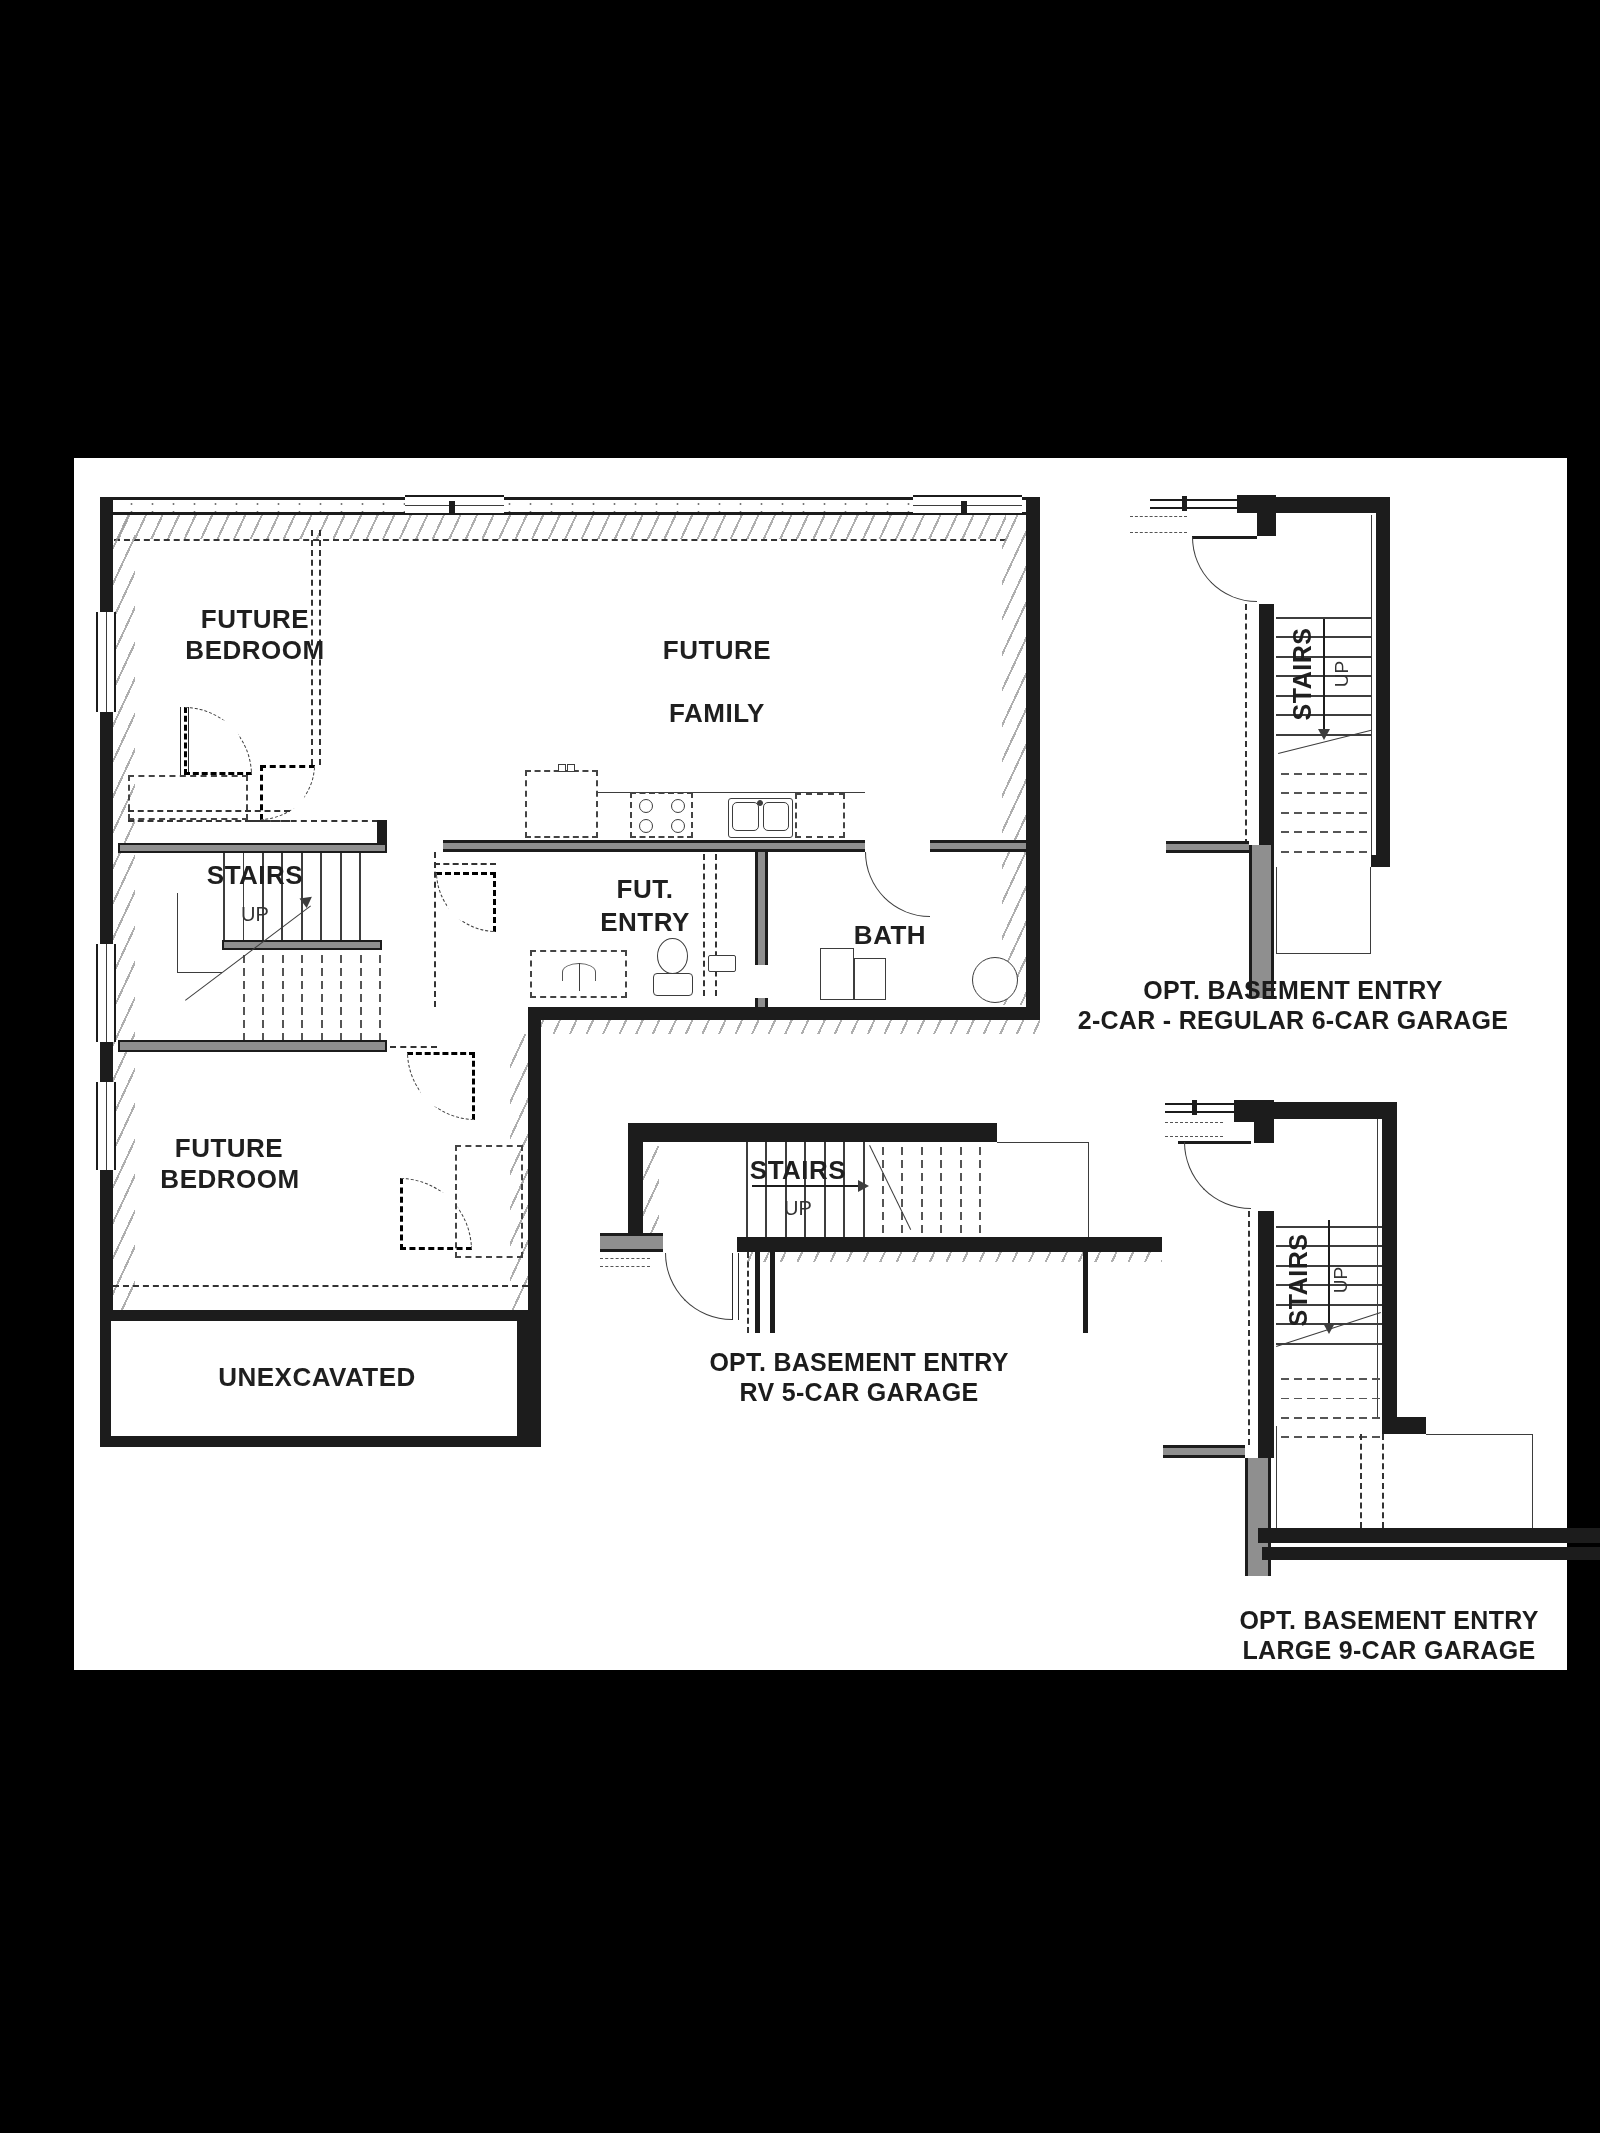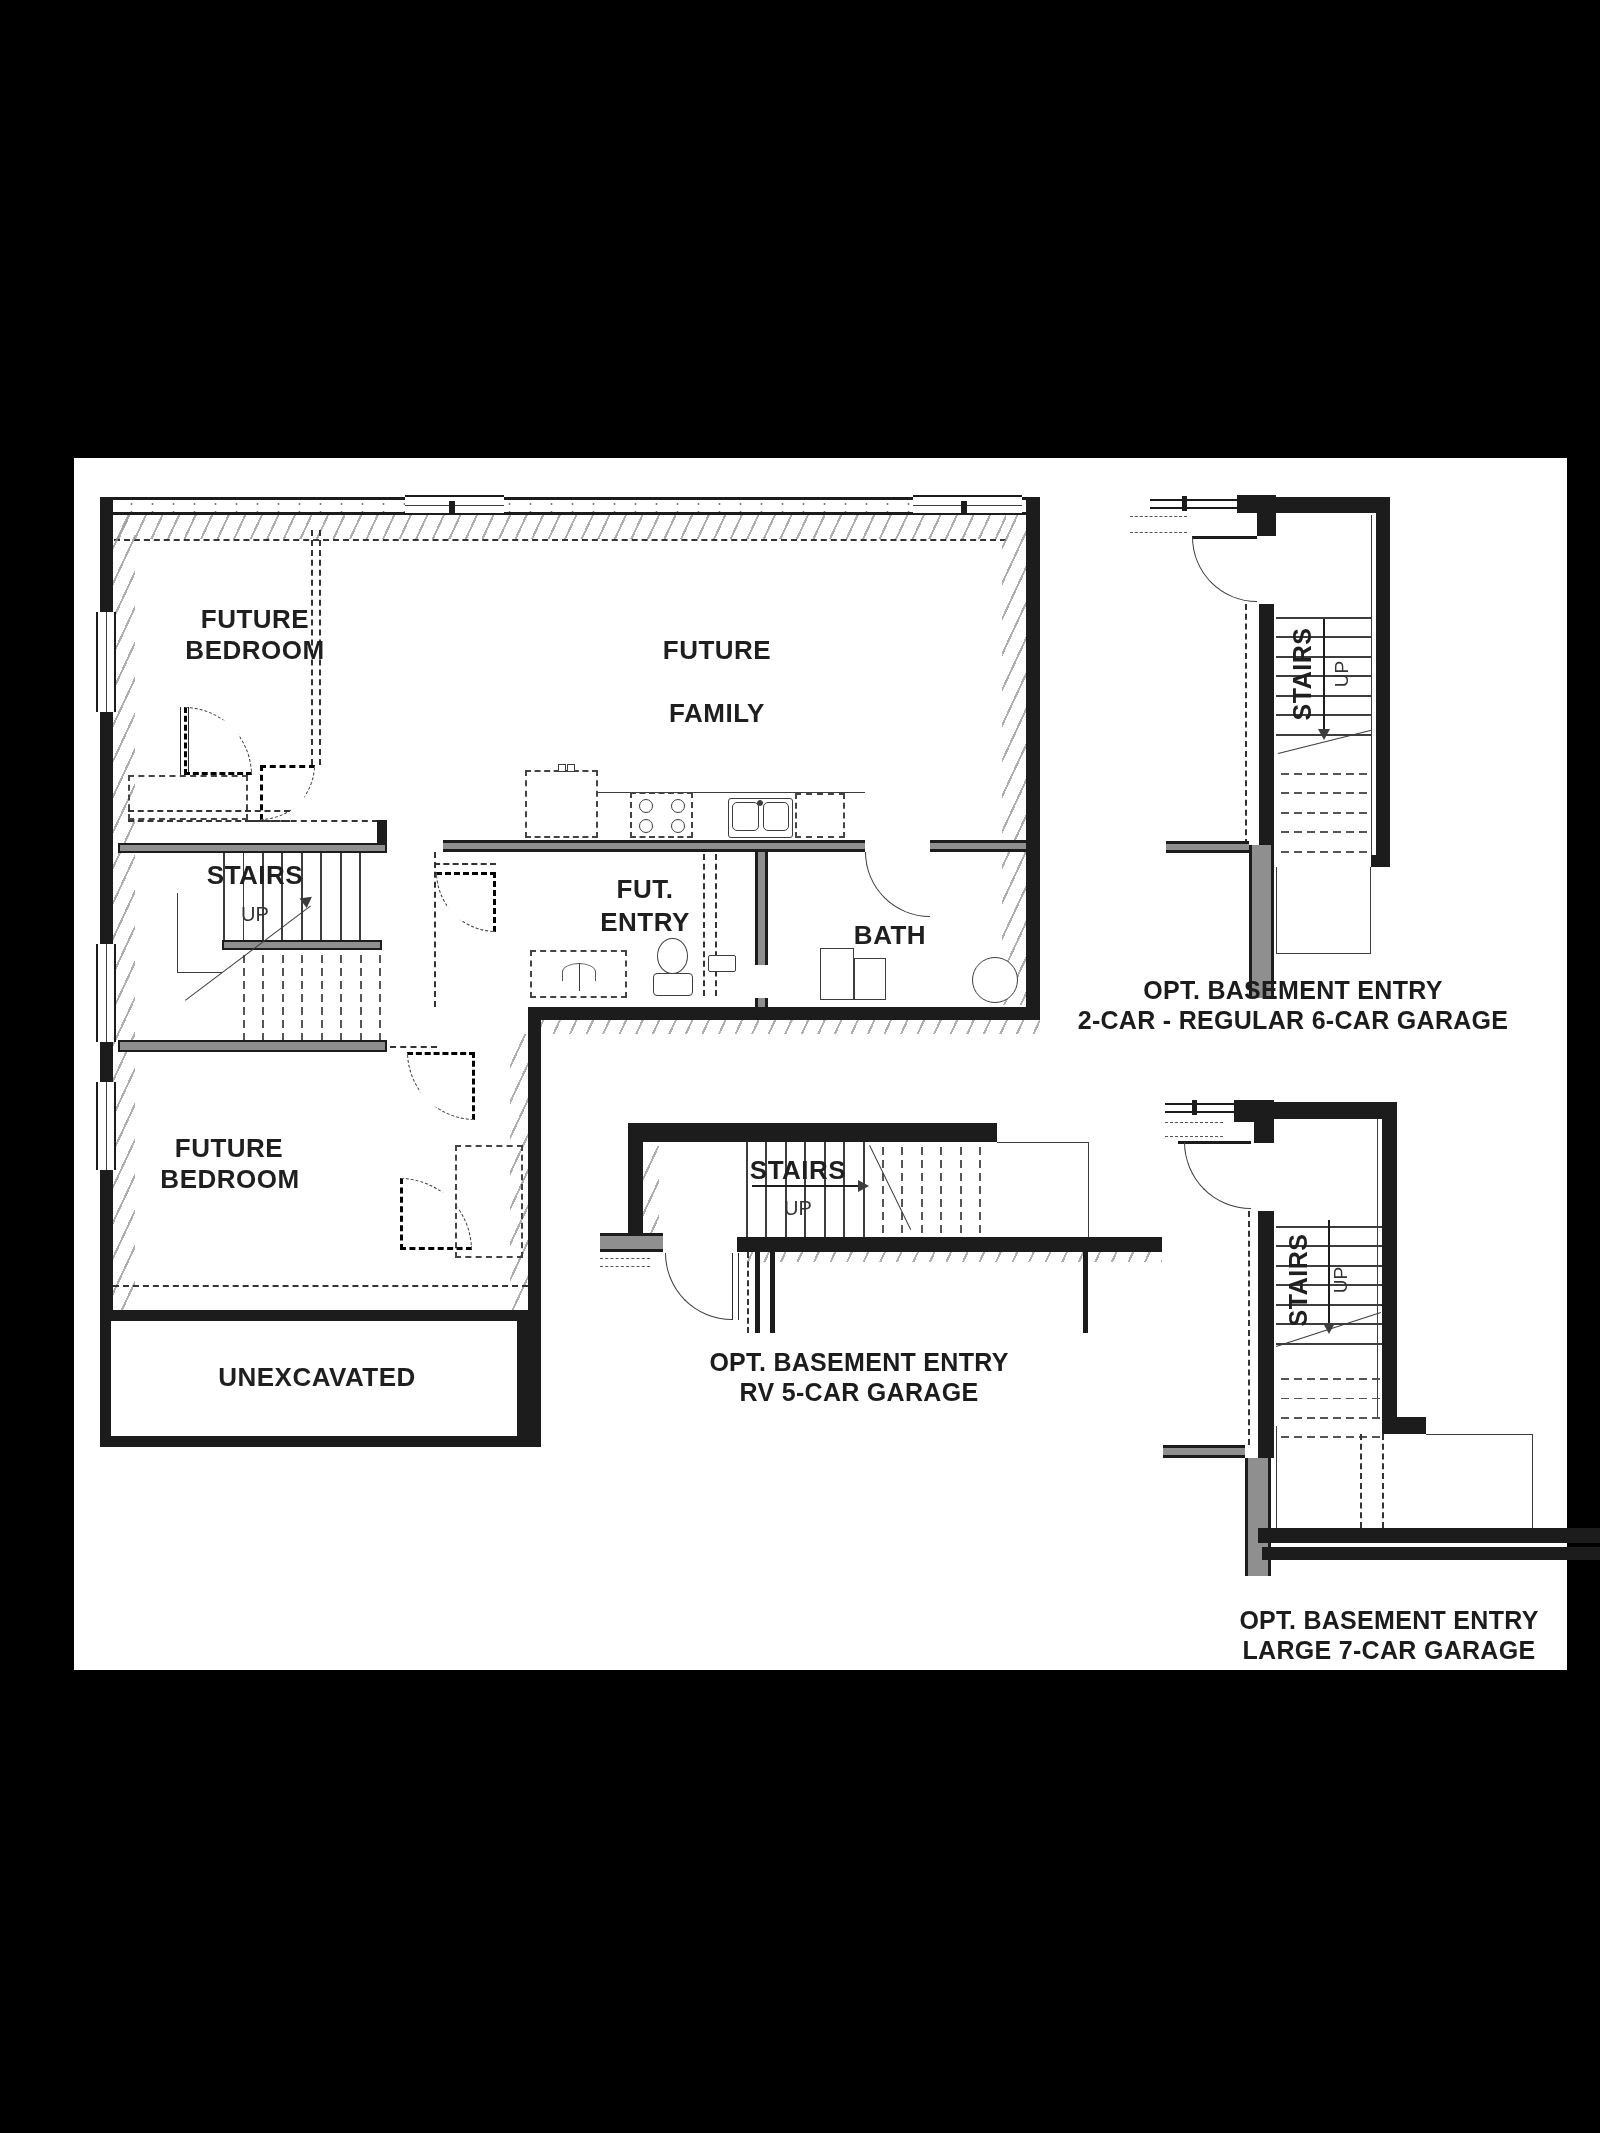--- a/index.html
+++ b/index.html
@@ -248,17 +248,17 @@
   <div class="thin-v" style="left:1458px;top:976px;height:94px;"></div>
   <div class="thin-v" style="left:1202px;top:968px;height:102px;"></div>
   <div class="dash-v" style="left:1286px;top:976px;height:94px;"></div>
   <div class="dash-v" style="left:1308px;top:976px;height:94px;"></div>
   <div class="wall" style="left:1184px;top:1070px;width:359px;height:15px;"></div>
   <div class="wall" style="left:1188px;top:1089px;width:339px;height:13px;"></div>
   <div class="lbl-rot" style="left:1224px;top:822px;">STAIRS</div>
   <div class="lbl-rot-sm" style="left:1267px;top:822px;">UP</div>
   <div class="cap" style="left:1315px;top:1147px;">
     <div>OPT. BASEMENT ENTRY</div>
-    <div>LARGE 7-CAR GARAGE</div>
+    <div>LARGE 9-CAR GARAGE</div>
   </div>
 
  </div>
 </div>
 
 </body></html>

